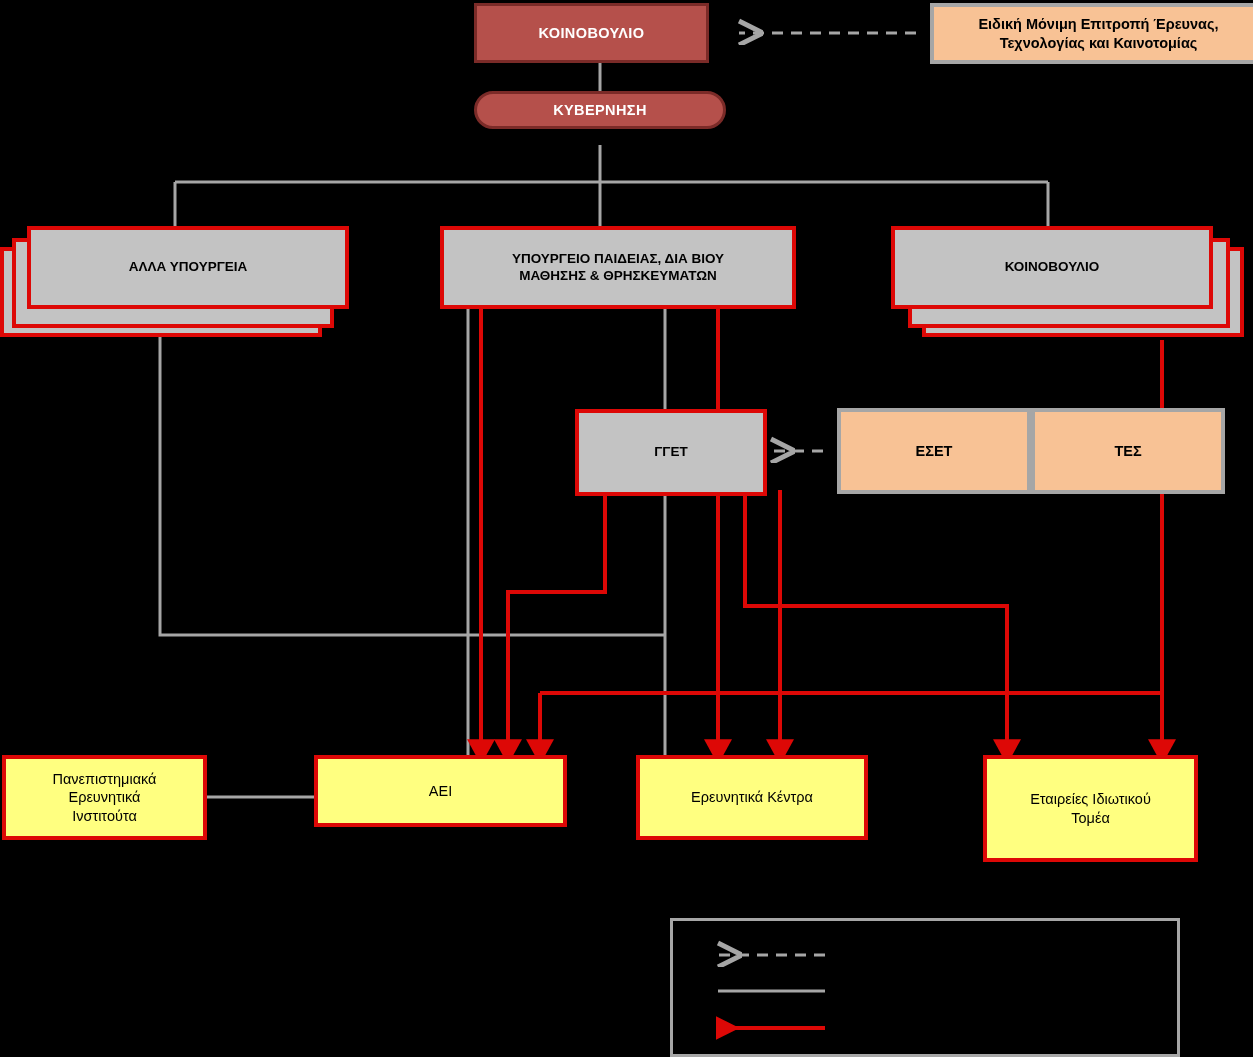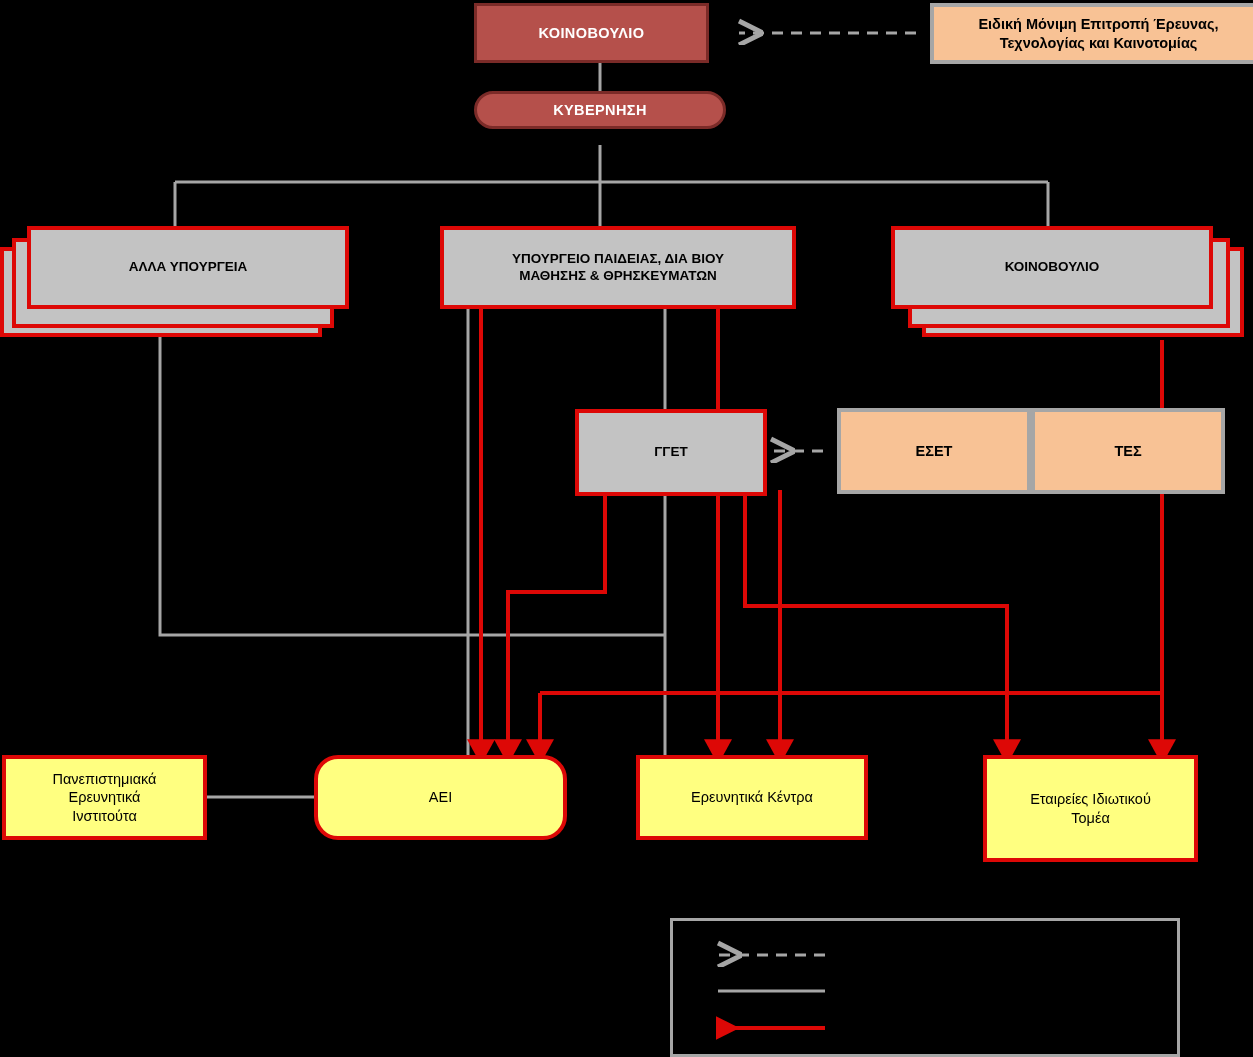--- a/index.html
+++ b/index.html
@@ -193,21 +193,21 @@
   </div>
 
   <div class="node performer" style="left:2px; top:755px; width:205px; height:85px;justify-content:center;">
     <span class="label">
       <span>Πανεπιστημιακά</span><br>
       <span>Ερευνητικά</span><br>
       <span>Ινστιτούτα</span>
     </span>
   </div>
 
-  <div class="node performer" style="left:314px; top:755px; width:253px; height:85px;border-radius:24px;">
+  <div class="node performer" style="left:314px; top:755px; width:253px; height:72px;">
     <span class="label">ΑΕΙ</span>
   </div>
 
   <div class="node performer" style="left:636px; top:755px; width:232px; height:85px;">
     <span class="label">Ερευνητικά Κέντρα</span>
   </div>
 
   <div class="node performer" style="left:983px; top:755px; width:215px; height:107px;">
     <span class="label">
       <span>Εταιρείες Ιδιωτικού</span><br>

